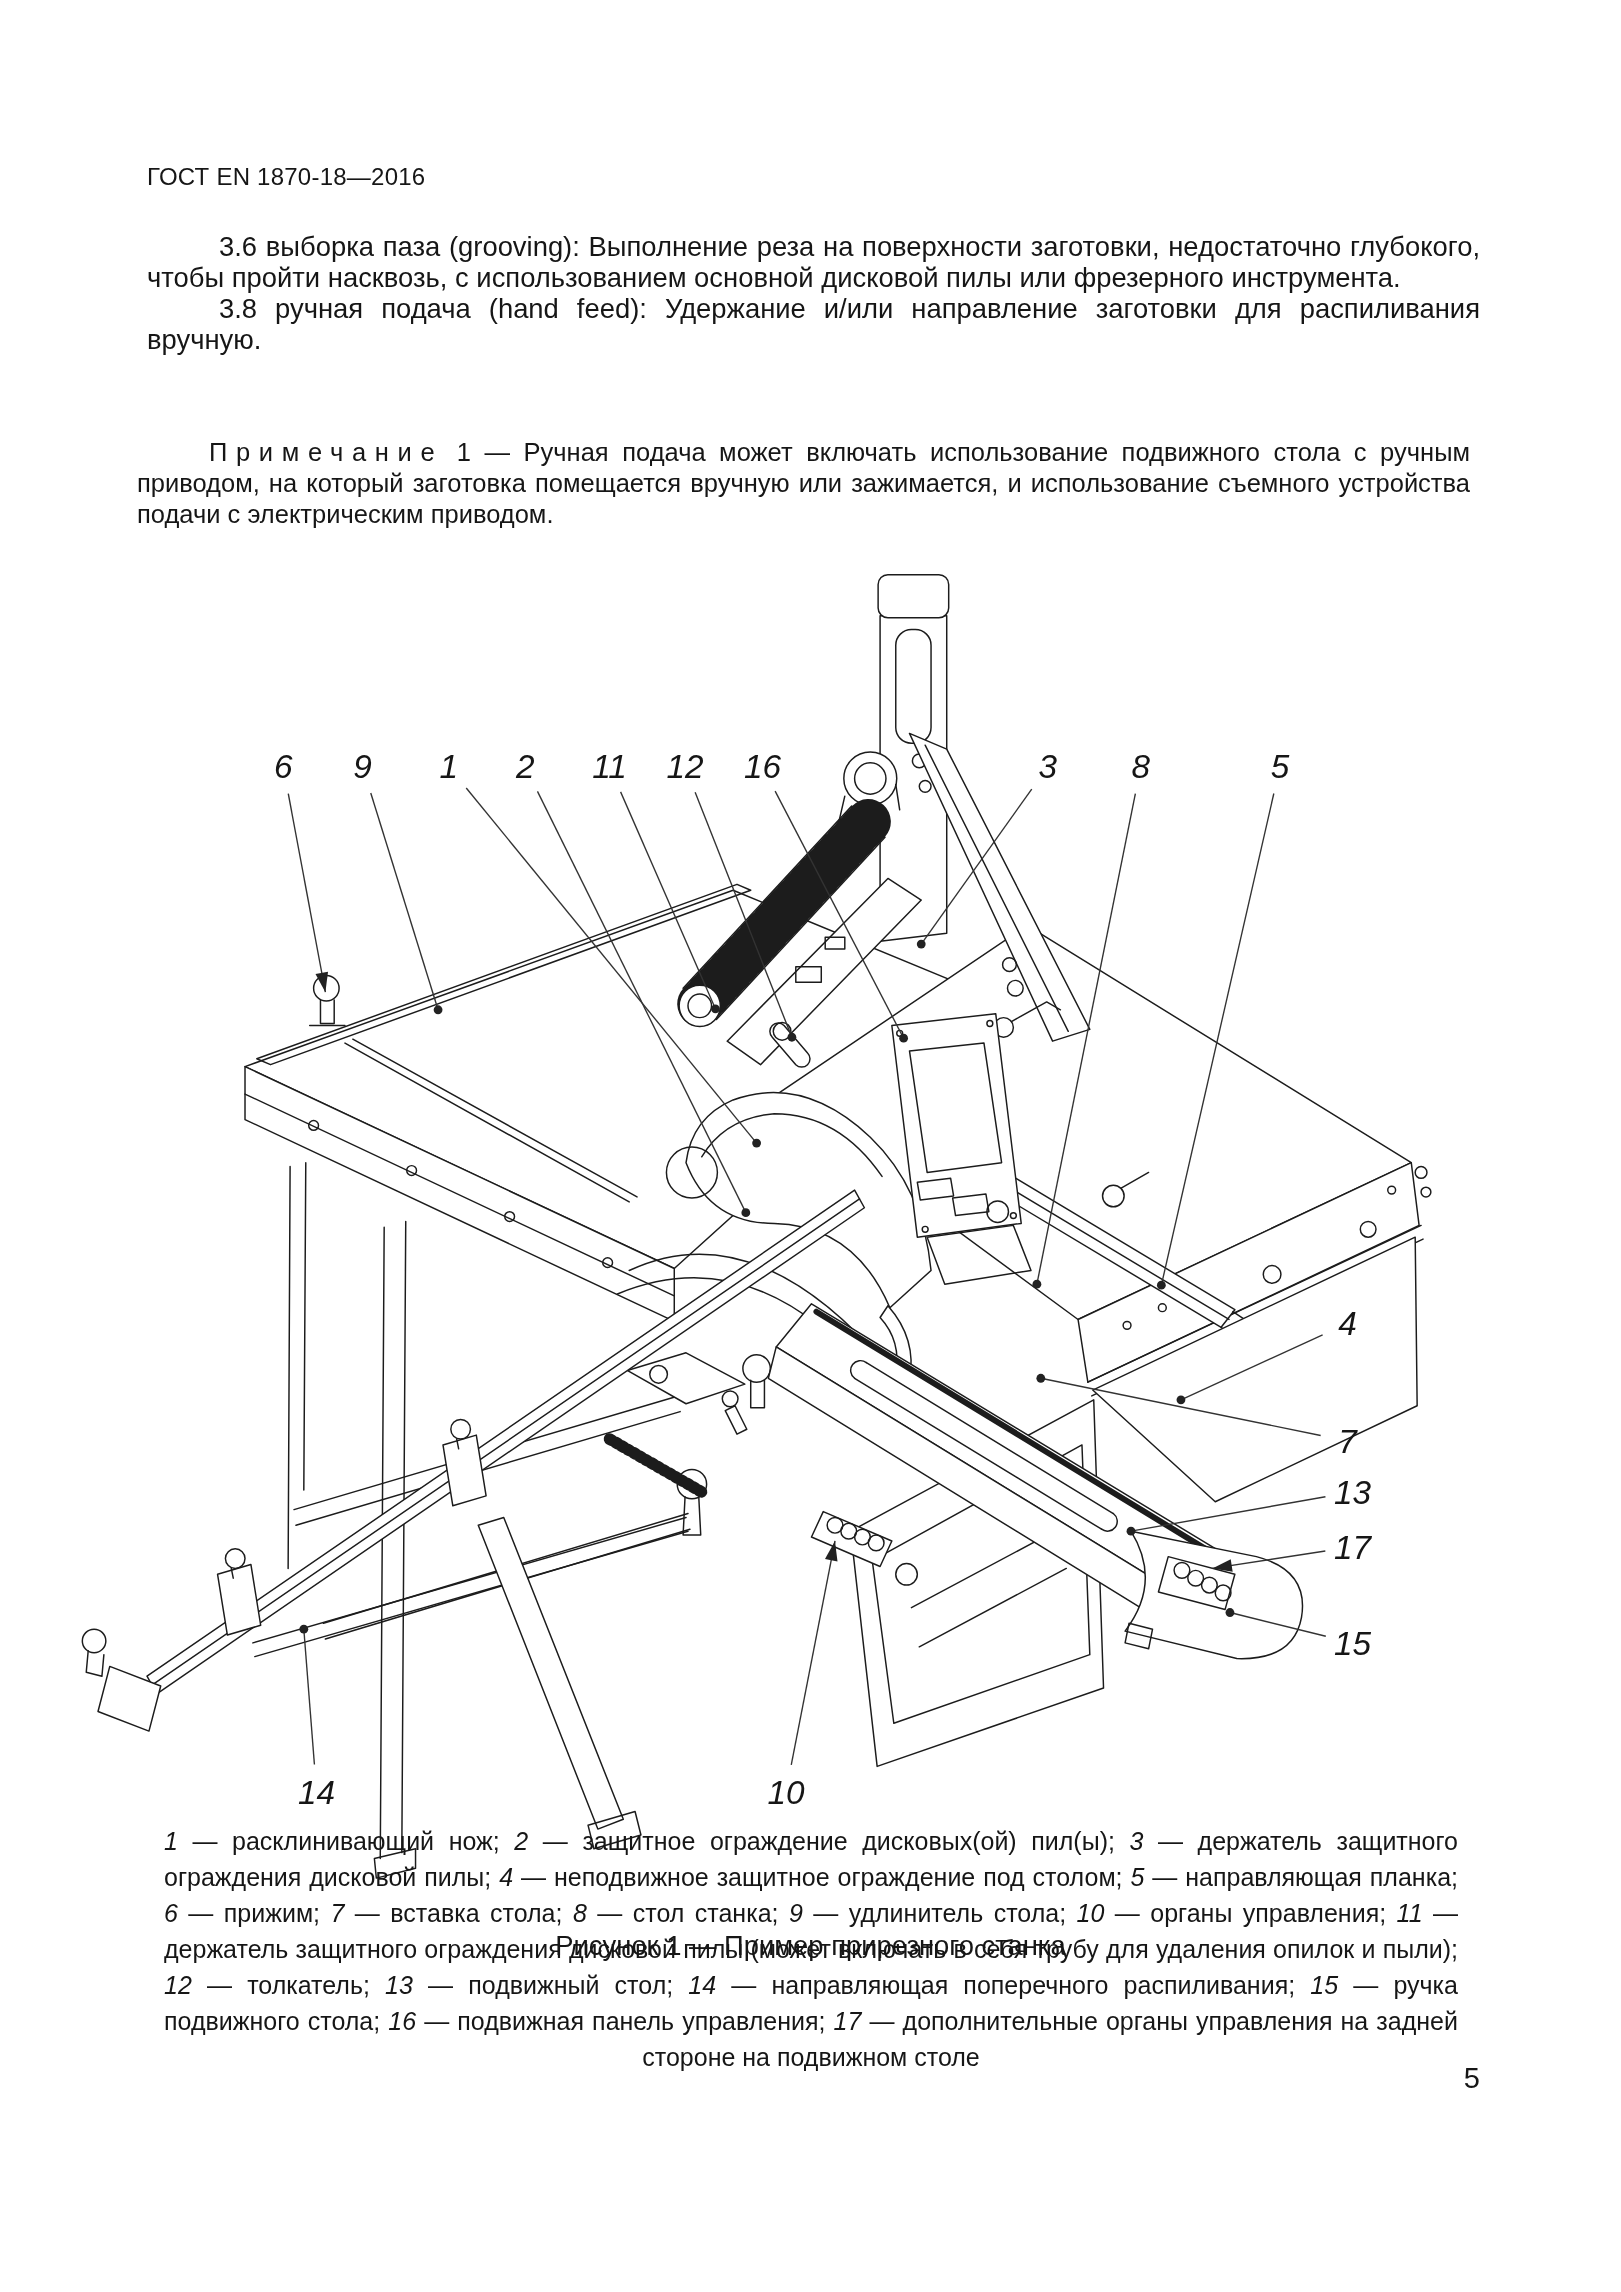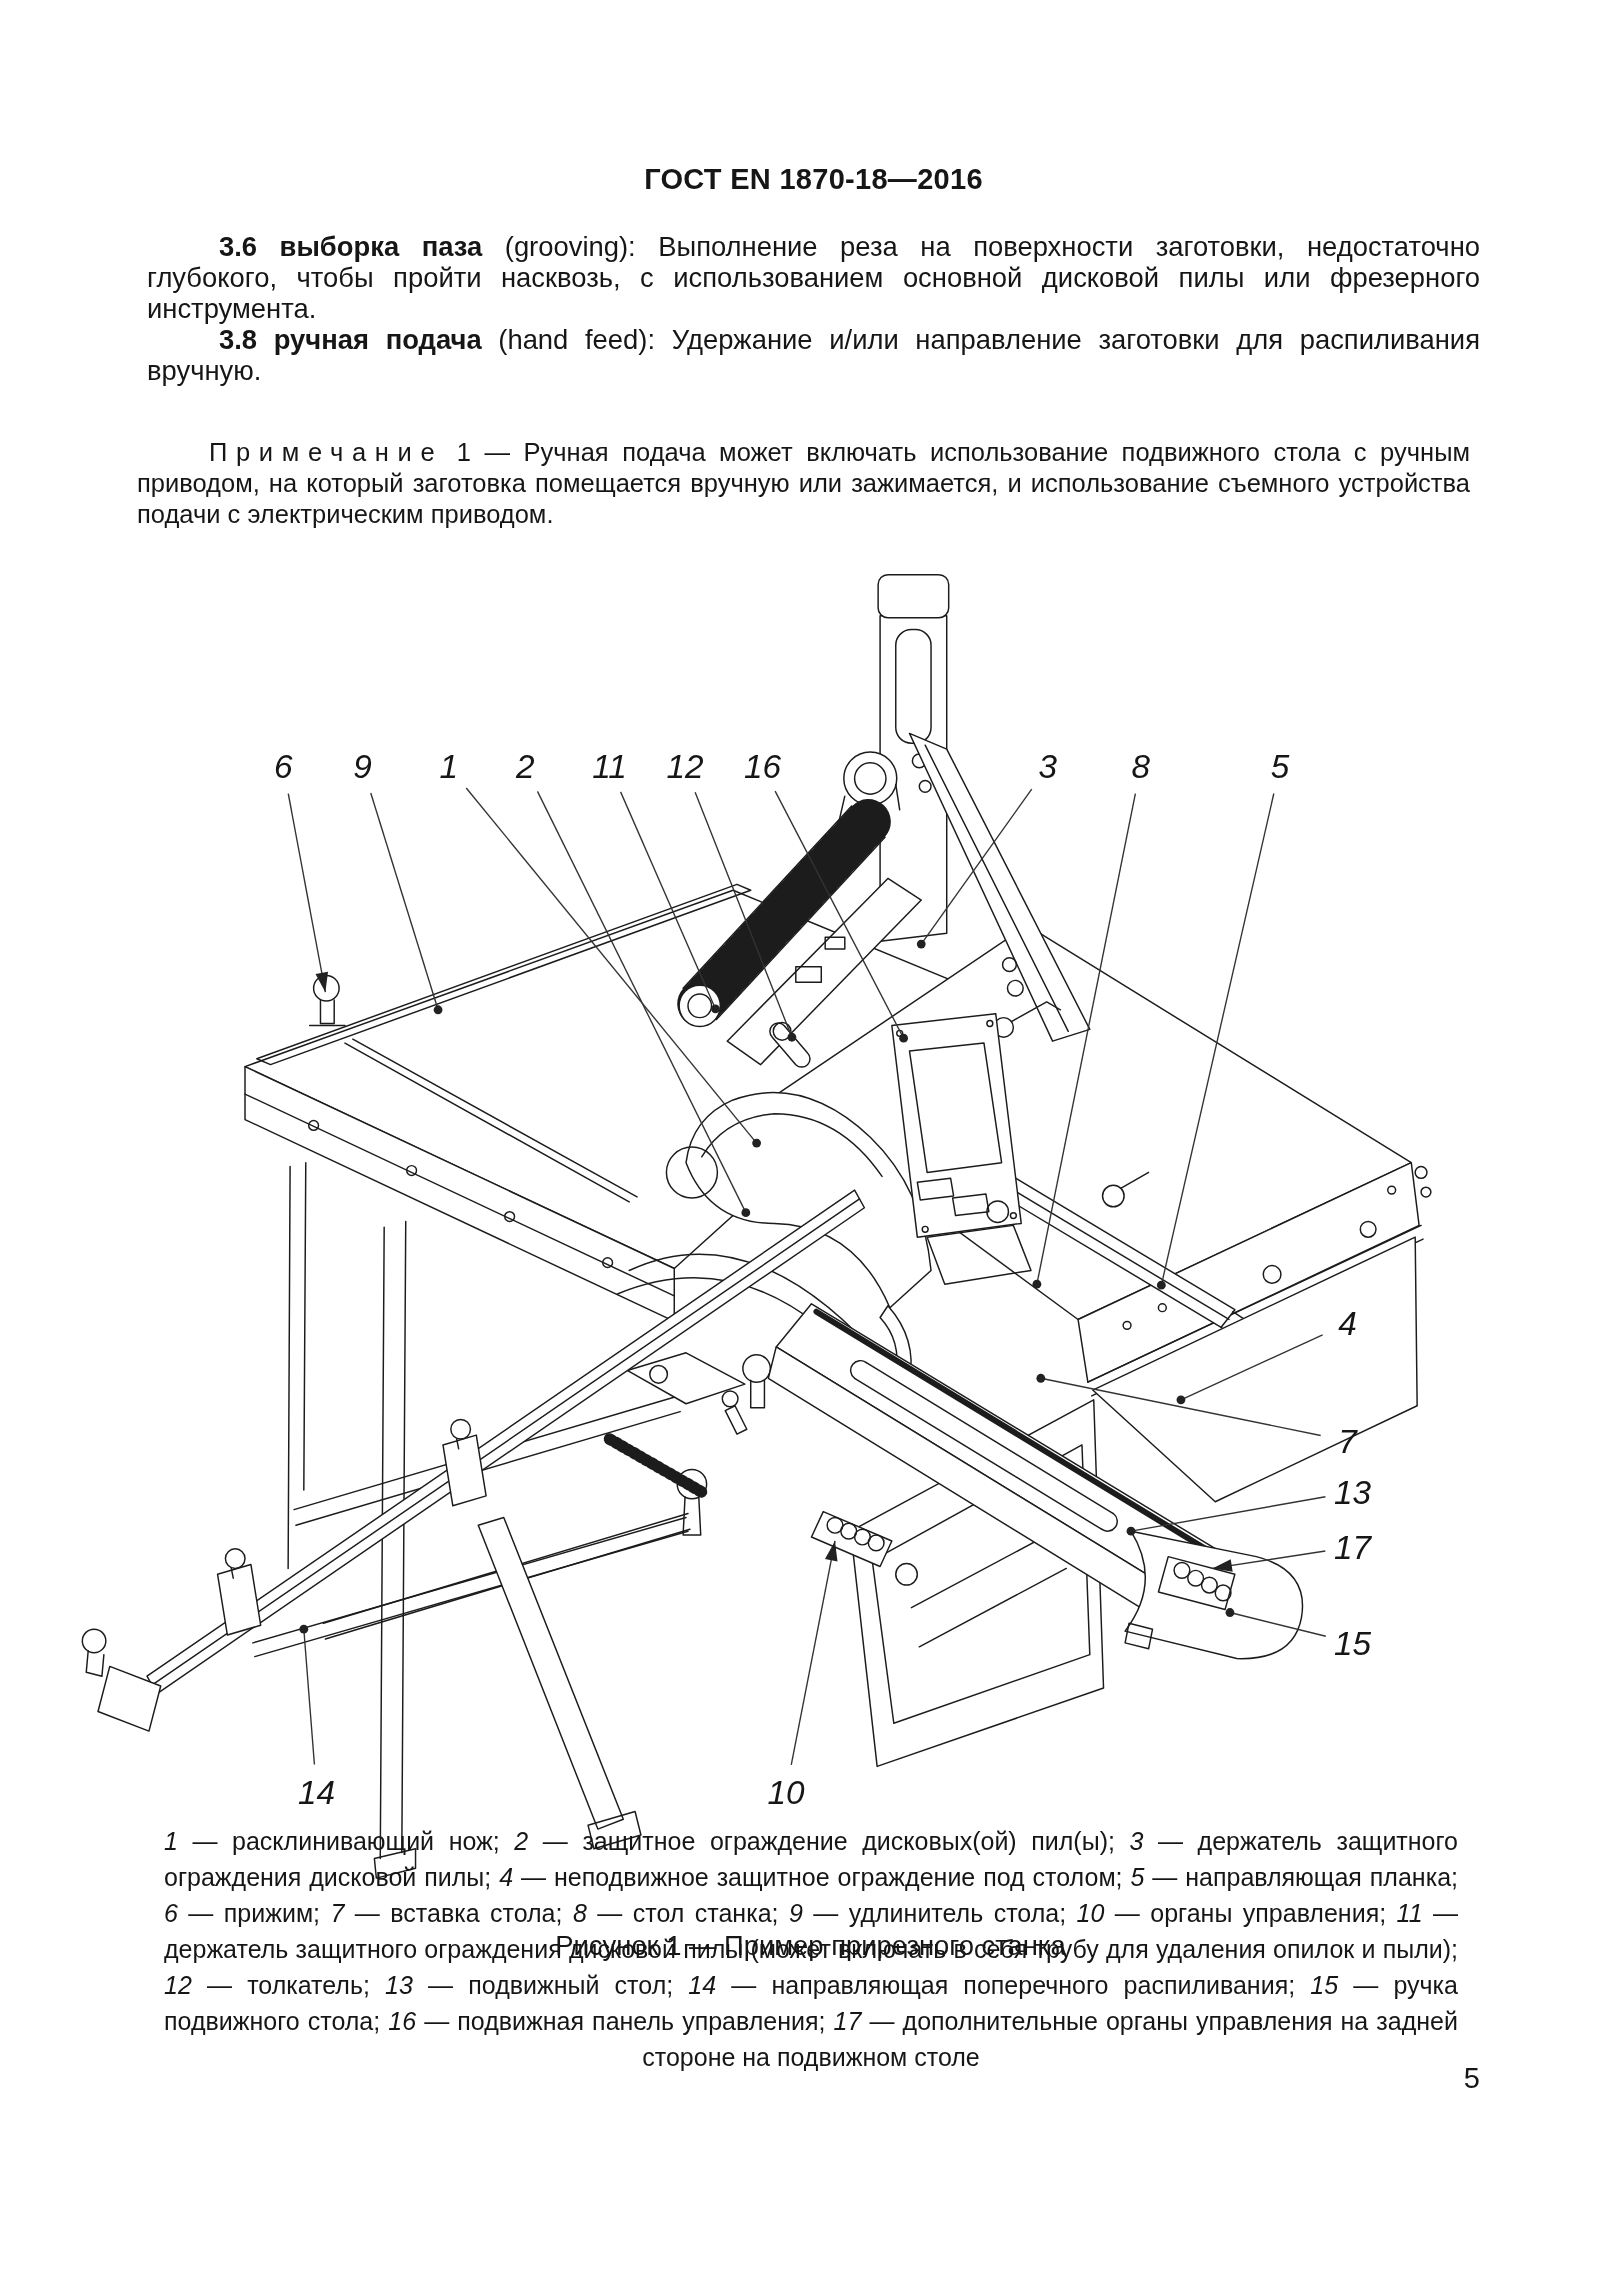--- a/index.html
+++ b/index.html
@@ -1,22 +1,22 @@
 <!DOCTYPE html>
 <html><head>
 <meta charset="utf-8">
 <style>
   *{margin:0;padding:0;box-sizing:border-box}
   html,body{background:#ffffff}
   .page{position:relative;width:1621px;height:2293px;background:#fff;
         font-family:"Liberation Sans",sans-serif;color:#161616;overflow:hidden}
   .abs{position:absolute}
-  .doc-code{font-weight:bold;font-size:29px;text-align:center;letter-spacing:.01em}
+  .doc-code{font-weight:normal;font-size:24px;text-align:left;letter-spacing:.01em}
   .bodytext{font-size:27.4px;line-height:31px;text-align:justify;text-indent:72px}
-  .bodytext b{font-weight:bold}
+  .bodytext b{font-weight:normal}
   .notes{font-size:25.5px;line-height:31px;text-align:justify;text-indent:72px}
   .note-label{letter-spacing:.34em}
   .legend{font-size:25px;line-height:36px;text-align:justify;text-align-last:center}
   .legend i{font-style:italic}
   .fig-title{font-size:27.4px;text-align:center}
   .page-num{font-size:29px;text-align:right}
   svg{display:block}
   .co{font:italic 34px "Liberation Sans",sans-serif;fill:#161616;text-anchor:middle}
 </style>
 </head>

